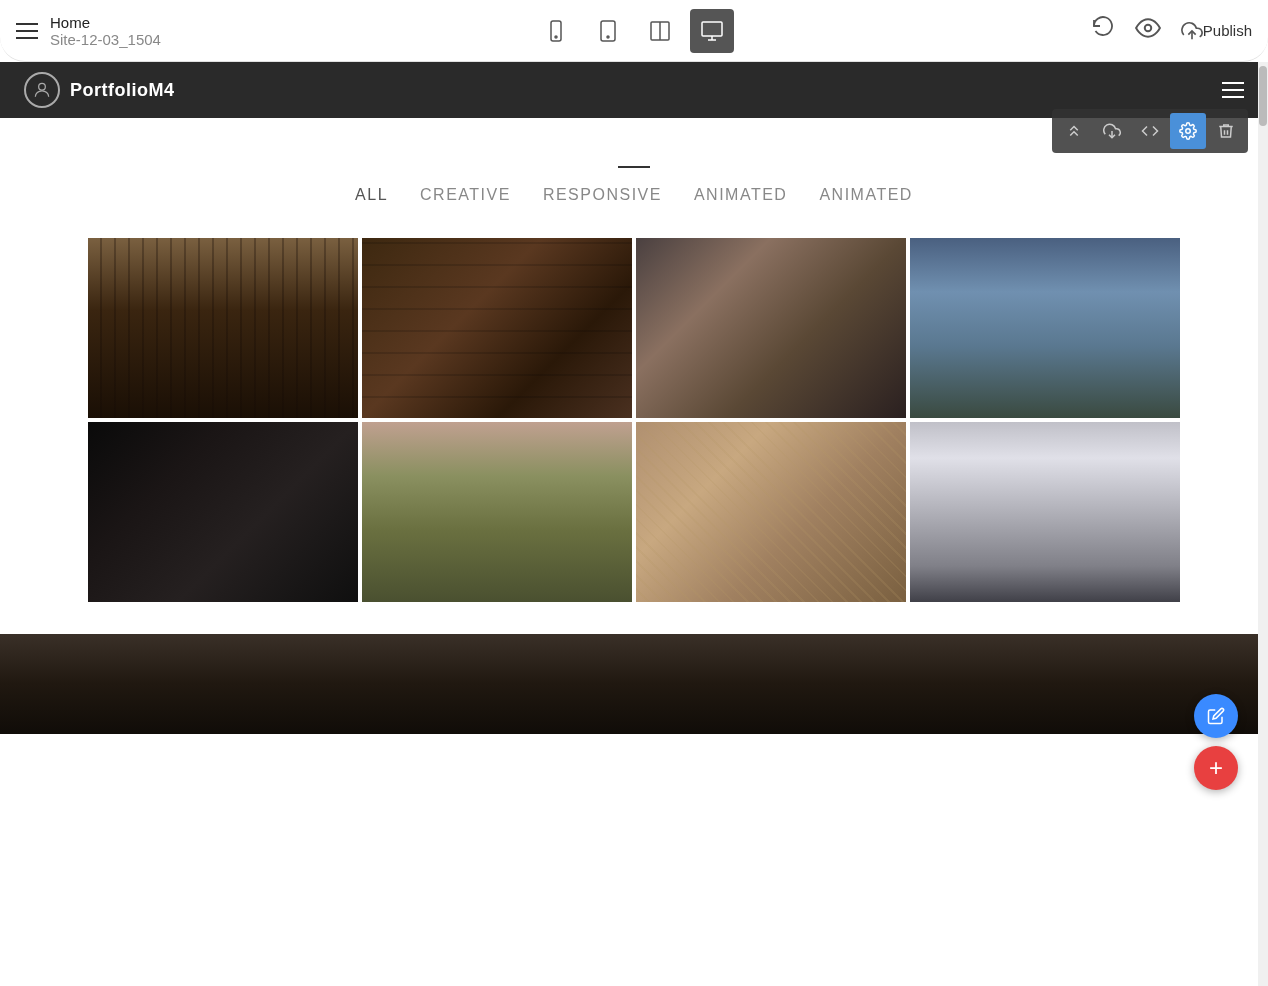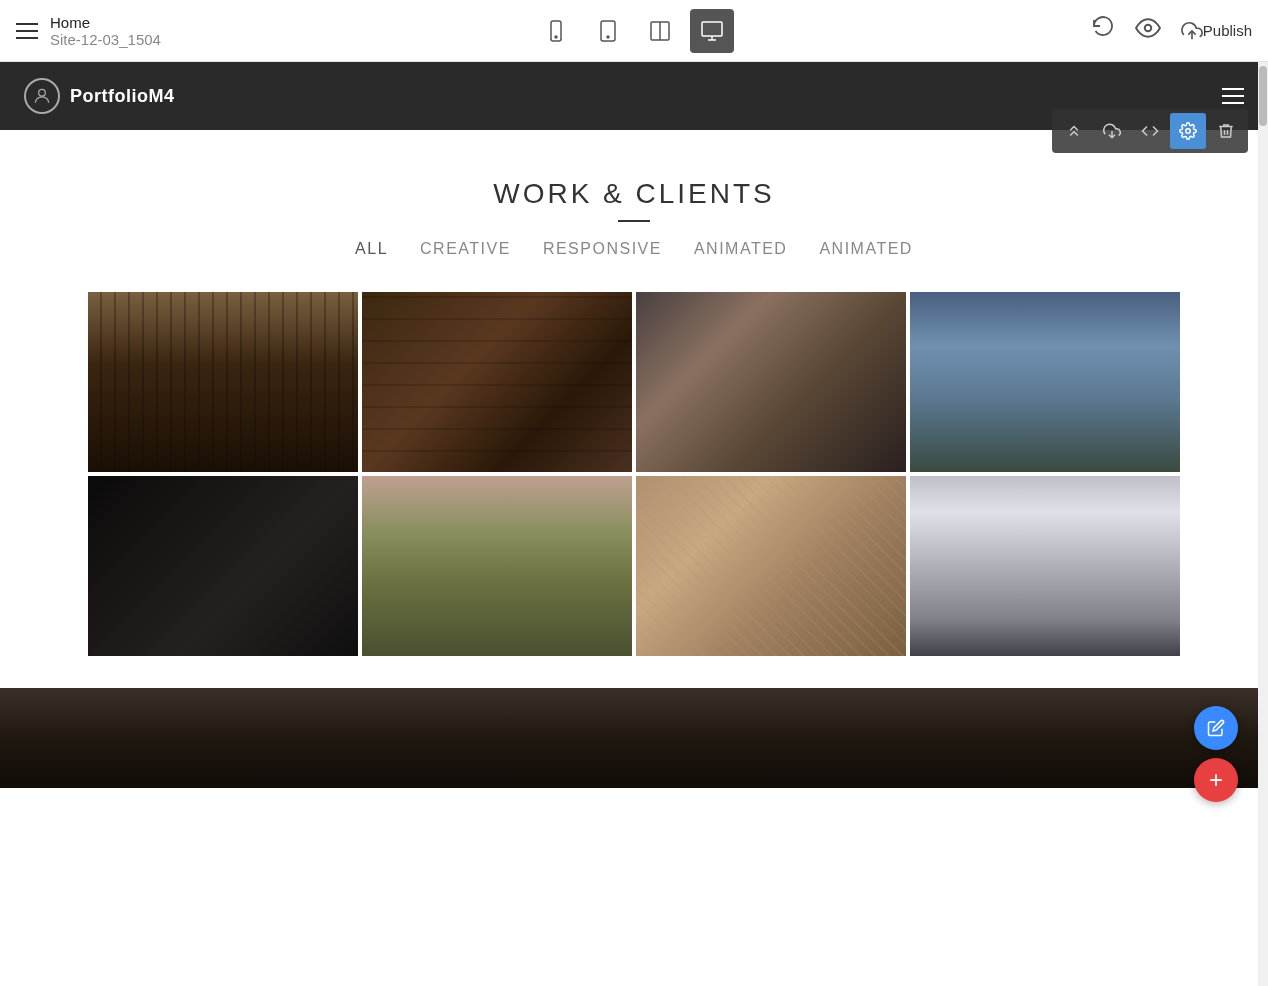--- a/index.html
+++ b/index.html
@@ -8,20 +8,21 @@
     
     .top-bar {
       height: 62px;
       background: #fff;
       border-bottom: 1px solid #e0e0e0;
       display: flex;
       align-items: center;
       padding: 0 16px;
       position: relative;
       z-index: 100;
+      border-radius: 25px;
     }
     .top-bar-left {
       display: flex;
       align-items: center;
       gap: 12px;
     }
     .hamburger-icon {
       display: flex;
       flex-direction: column;
       gap: 5px;
@@ -124,21 +125,21 @@
       margin: 1px;
       height: 60px;
       background: #bbb;
       border-radius: 4px;
       margin-top: 4px;
     }
 
     
     .portfolio-header {
       background: #2a2a2a;
-      height: 68px;
+      height: 56px;
       display: flex;
       align-items: center;
       padding: 0 24px;
       justify-content: space-between;
     }
     .portfolio-logo-area {
       display: flex;
       align-items: center;
       gap: 10px;
     }
@@ -500,21 +501,20 @@
       <path d="M10 11v6"></path>
       <path d="M14 11v6"></path>
       <path d="M9 6V4h6v2"></path>
     </svg>
   </button>
 </div>
 
 <div class="main-content">
 
   <div class="wc-section">
-    <h2 class="wc-title">WORK &amp; CLIENTS</h2>
     <div class="wc-divider"></div>
 
     <div class="filter-tabs">
       <button class="filter-tab">ALL</button>
       <button class="filter-tab">CREATIVE</button>
       <button class="filter-tab">RESPONSIVE</button>
       <button class="filter-tab">ANIMATED</button>
       <button class="filter-tab">ANIMATED</button>
     </div>
 

